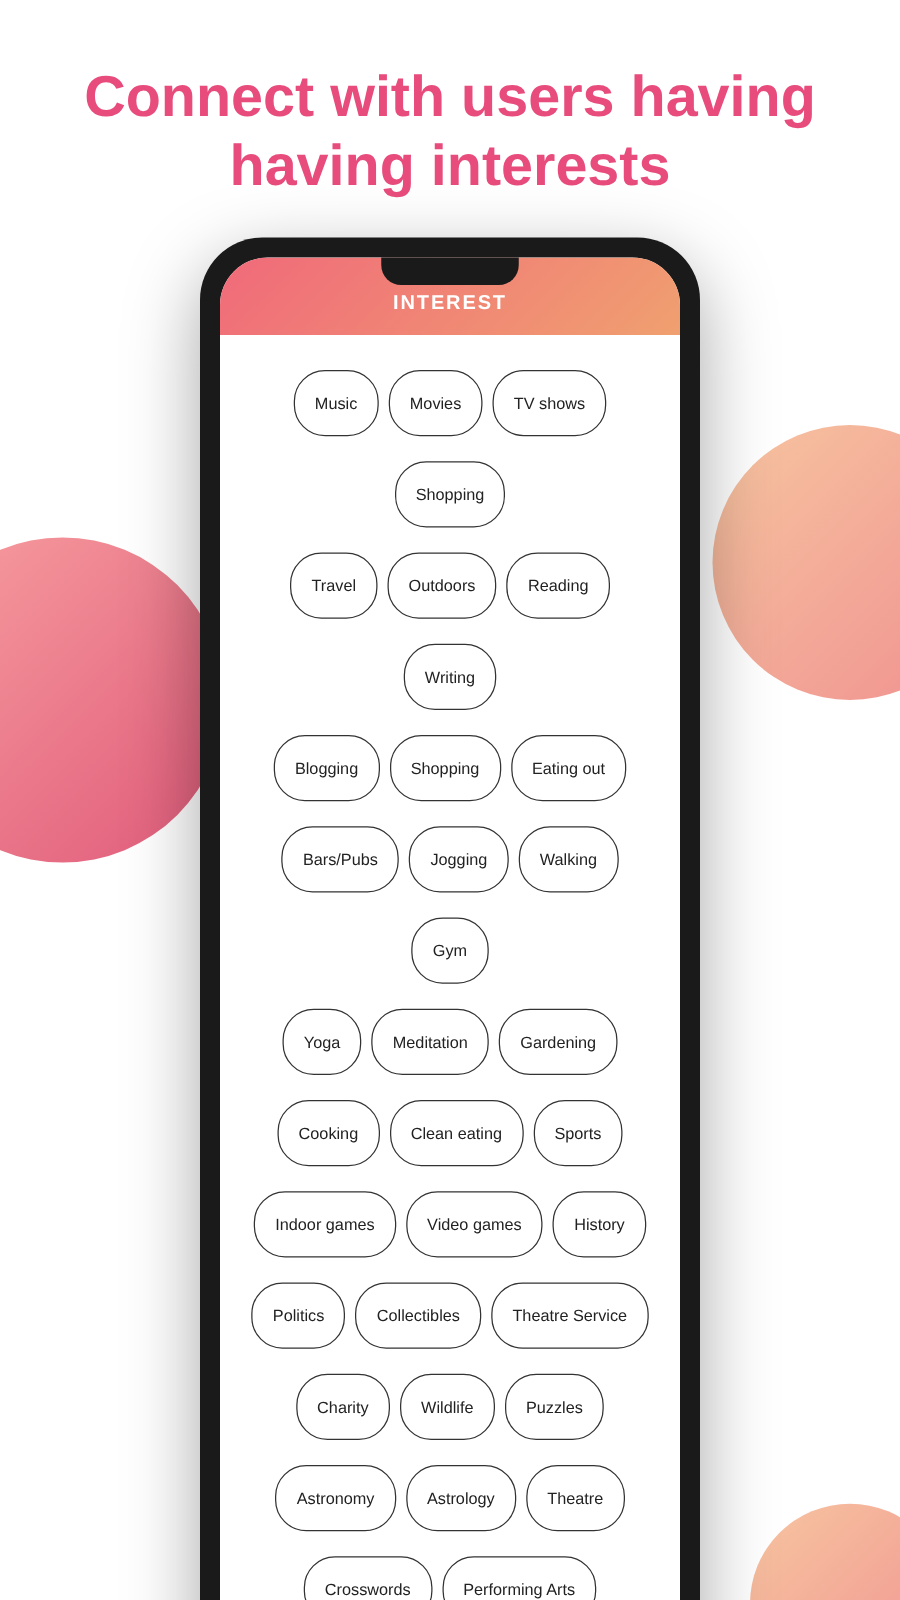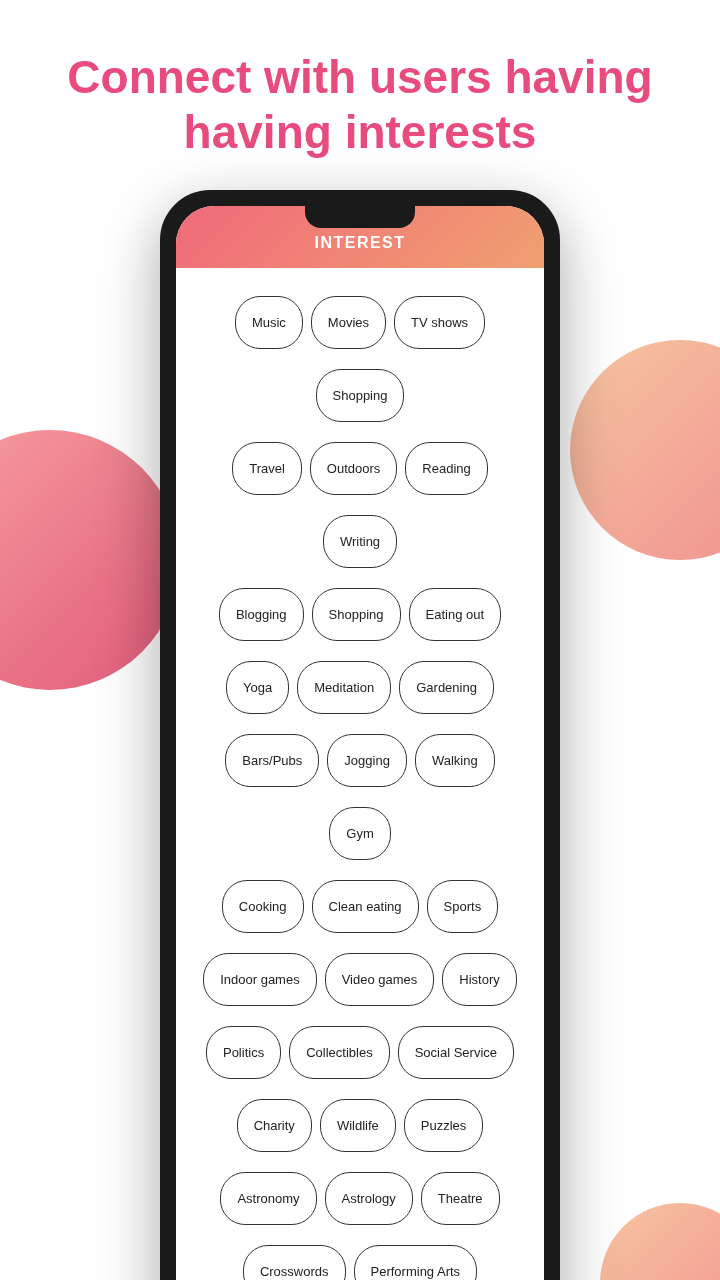--- a/index.html
+++ b/index.html
@@ -212,44 +212,44 @@
             <span class="tag">Outdoors</span>
             <span class="tag">Reading</span>
             <span class="tag">Writing</span>
           </div>
           <div class="tags-row">
             <span class="tag">Blogging</span>
             <span class="tag">Shopping</span>
             <span class="tag">Eating out</span>
           </div>
           <div class="tags-row">
-            <span class="tag">Yoga</span>
-            <span class="tag">Meditation</span>
-            <span class="tag">Gardening</span>
-          </div>
-          <div class="tags-row">
             <span class="tag">Bars/Pubs</span>
             <span class="tag">Jogging</span>
             <span class="tag">Walking</span>
             <span class="tag">Gym</span>
           </div>
           <div class="tags-row">
+            <span class="tag">Yoga</span>
+            <span class="tag">Meditation</span>
+            <span class="tag">Gardening</span>
+          </div>
+          <div class="tags-row">
             <span class="tag">Cooking</span>
             <span class="tag">Clean eating</span>
             <span class="tag">Sports</span>
           </div>
           <div class="tags-row">
             <span class="tag">Indoor games</span>
             <span class="tag">Video games</span>
             <span class="tag">History</span>
           </div>
           <div class="tags-row">
             <span class="tag">Politics</span>
             <span class="tag">Collectibles</span>
-            <span class="tag">Social Service</span>
+            <span class="tag">Theatre Service</span>
           </div>
           <div class="tags-row">
             <span class="tag">Charity</span>
             <span class="tag">Wildlife</span>
             <span class="tag">Puzzles</span>
           </div>
           <div class="tags-row">
             <span class="tag">Astronomy</span>
             <span class="tag">Astrology</span>
             <span class="tag">Theatre</span>

